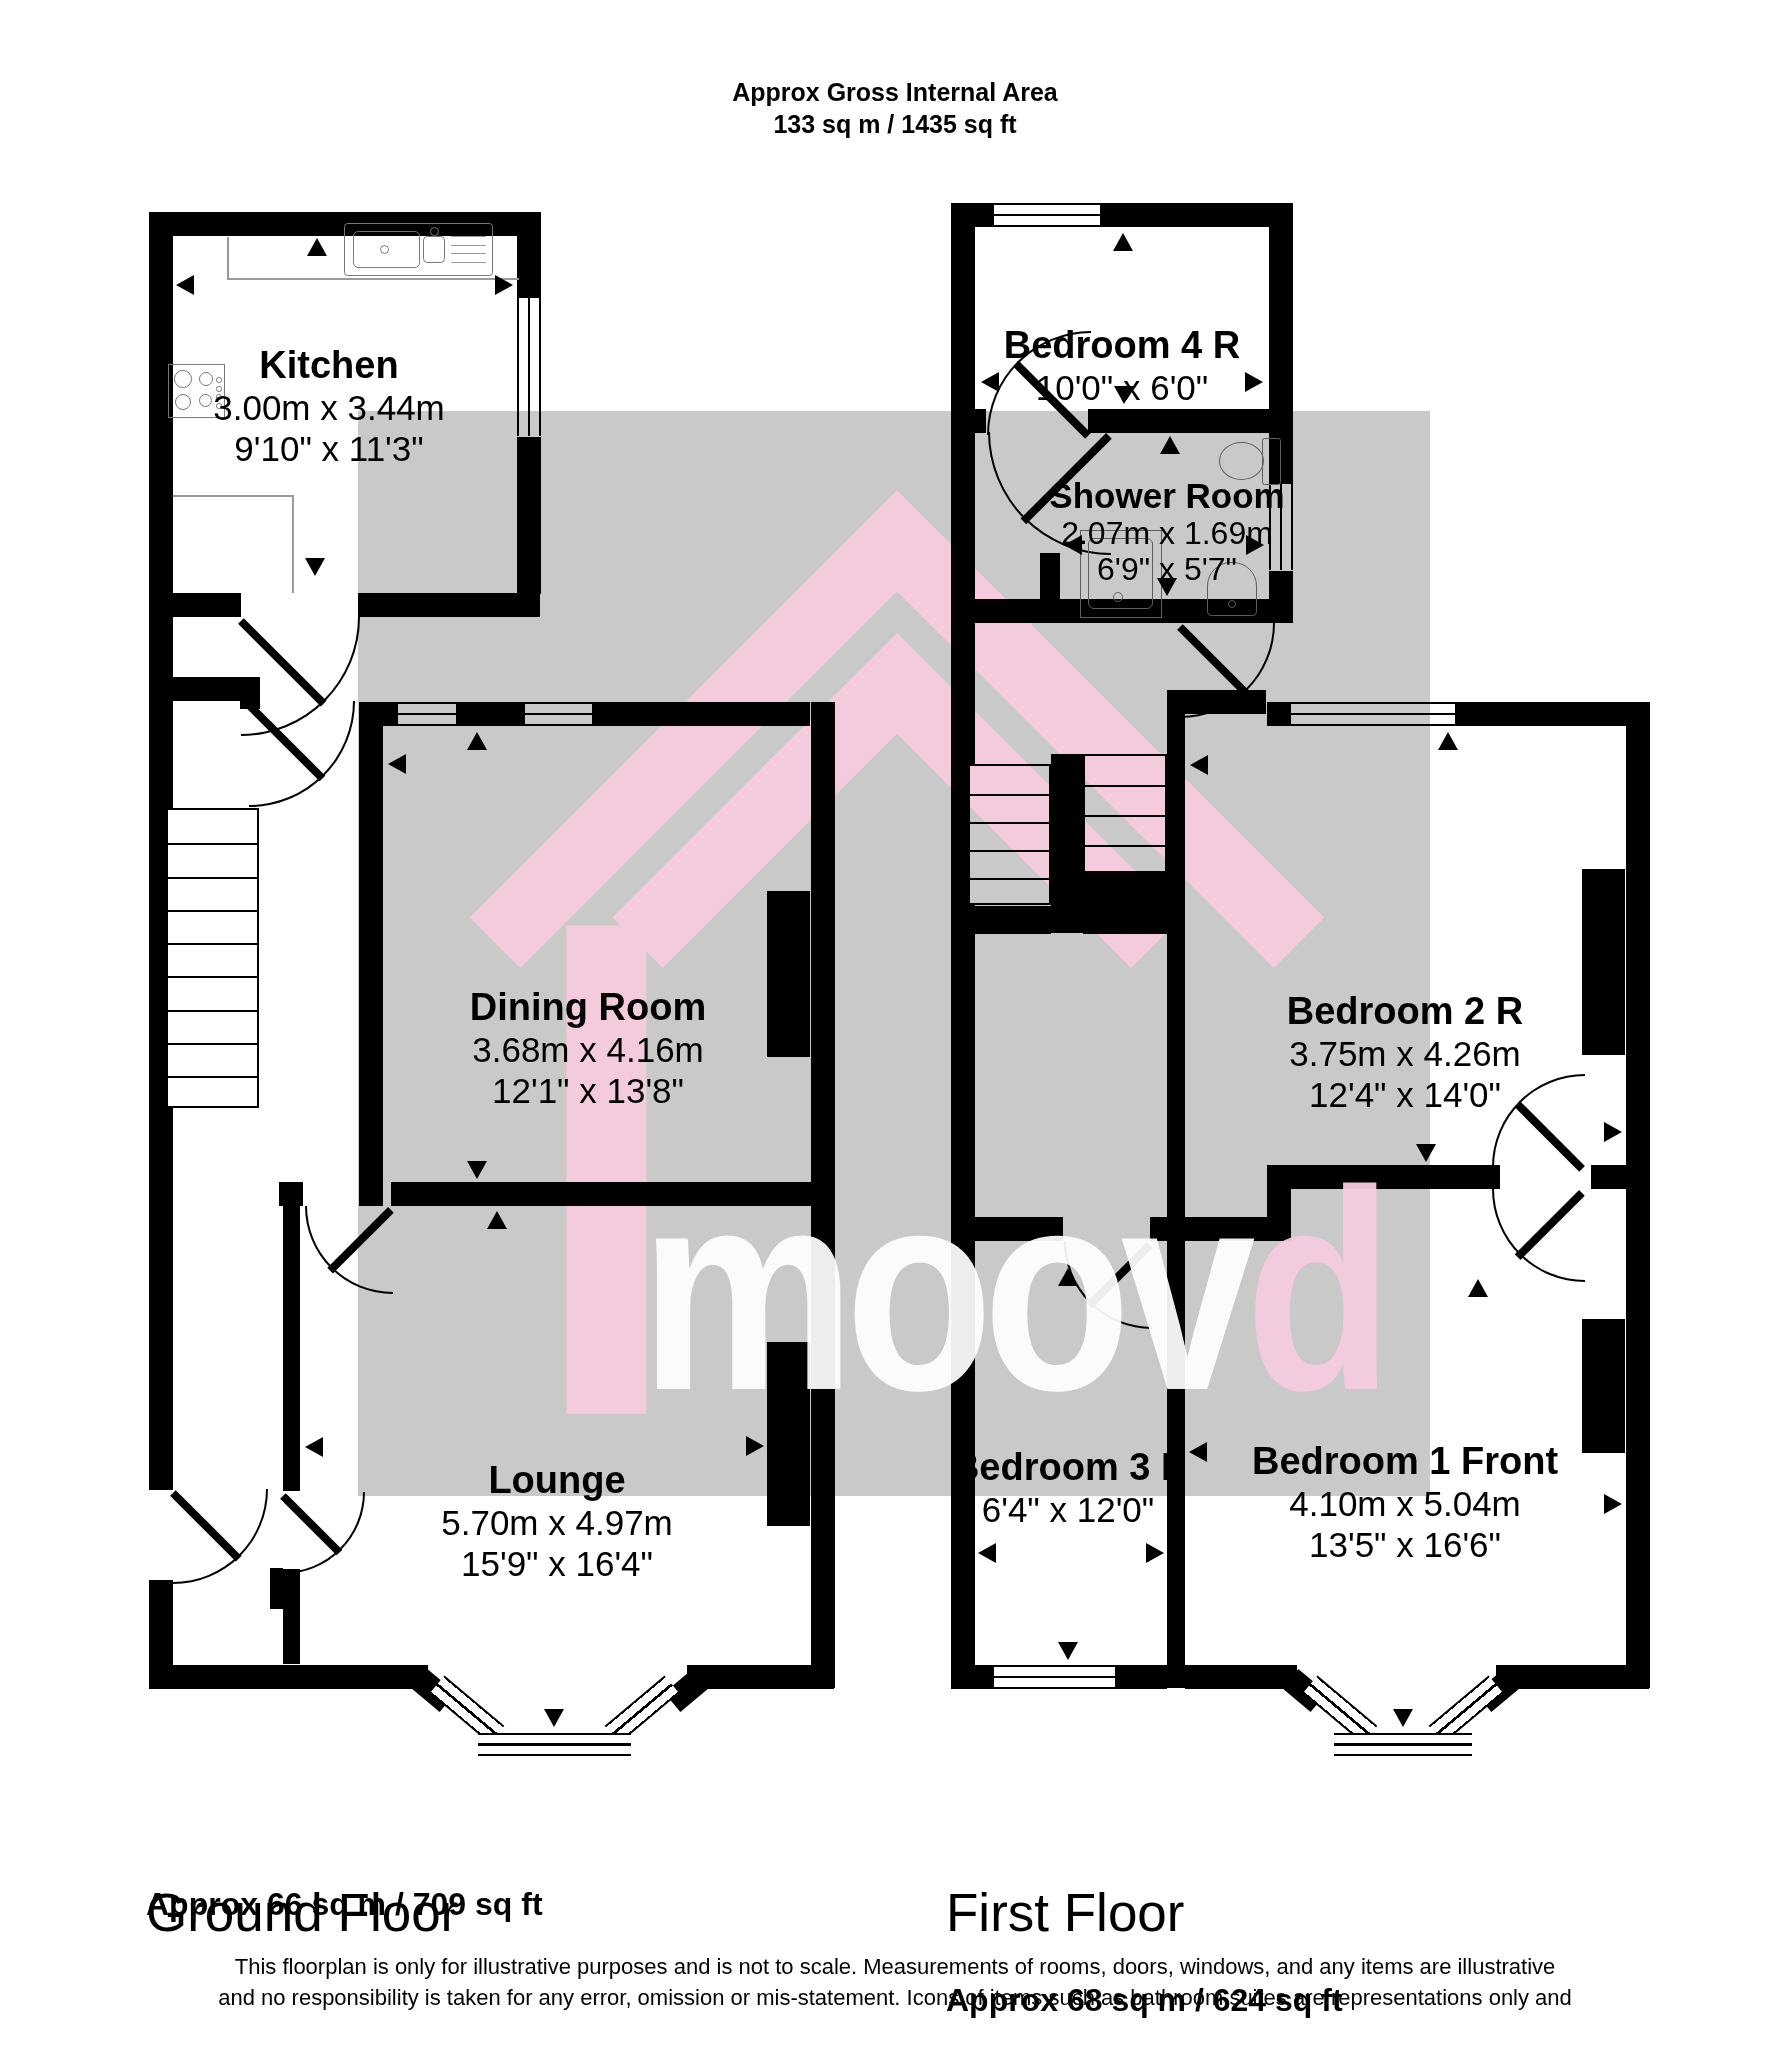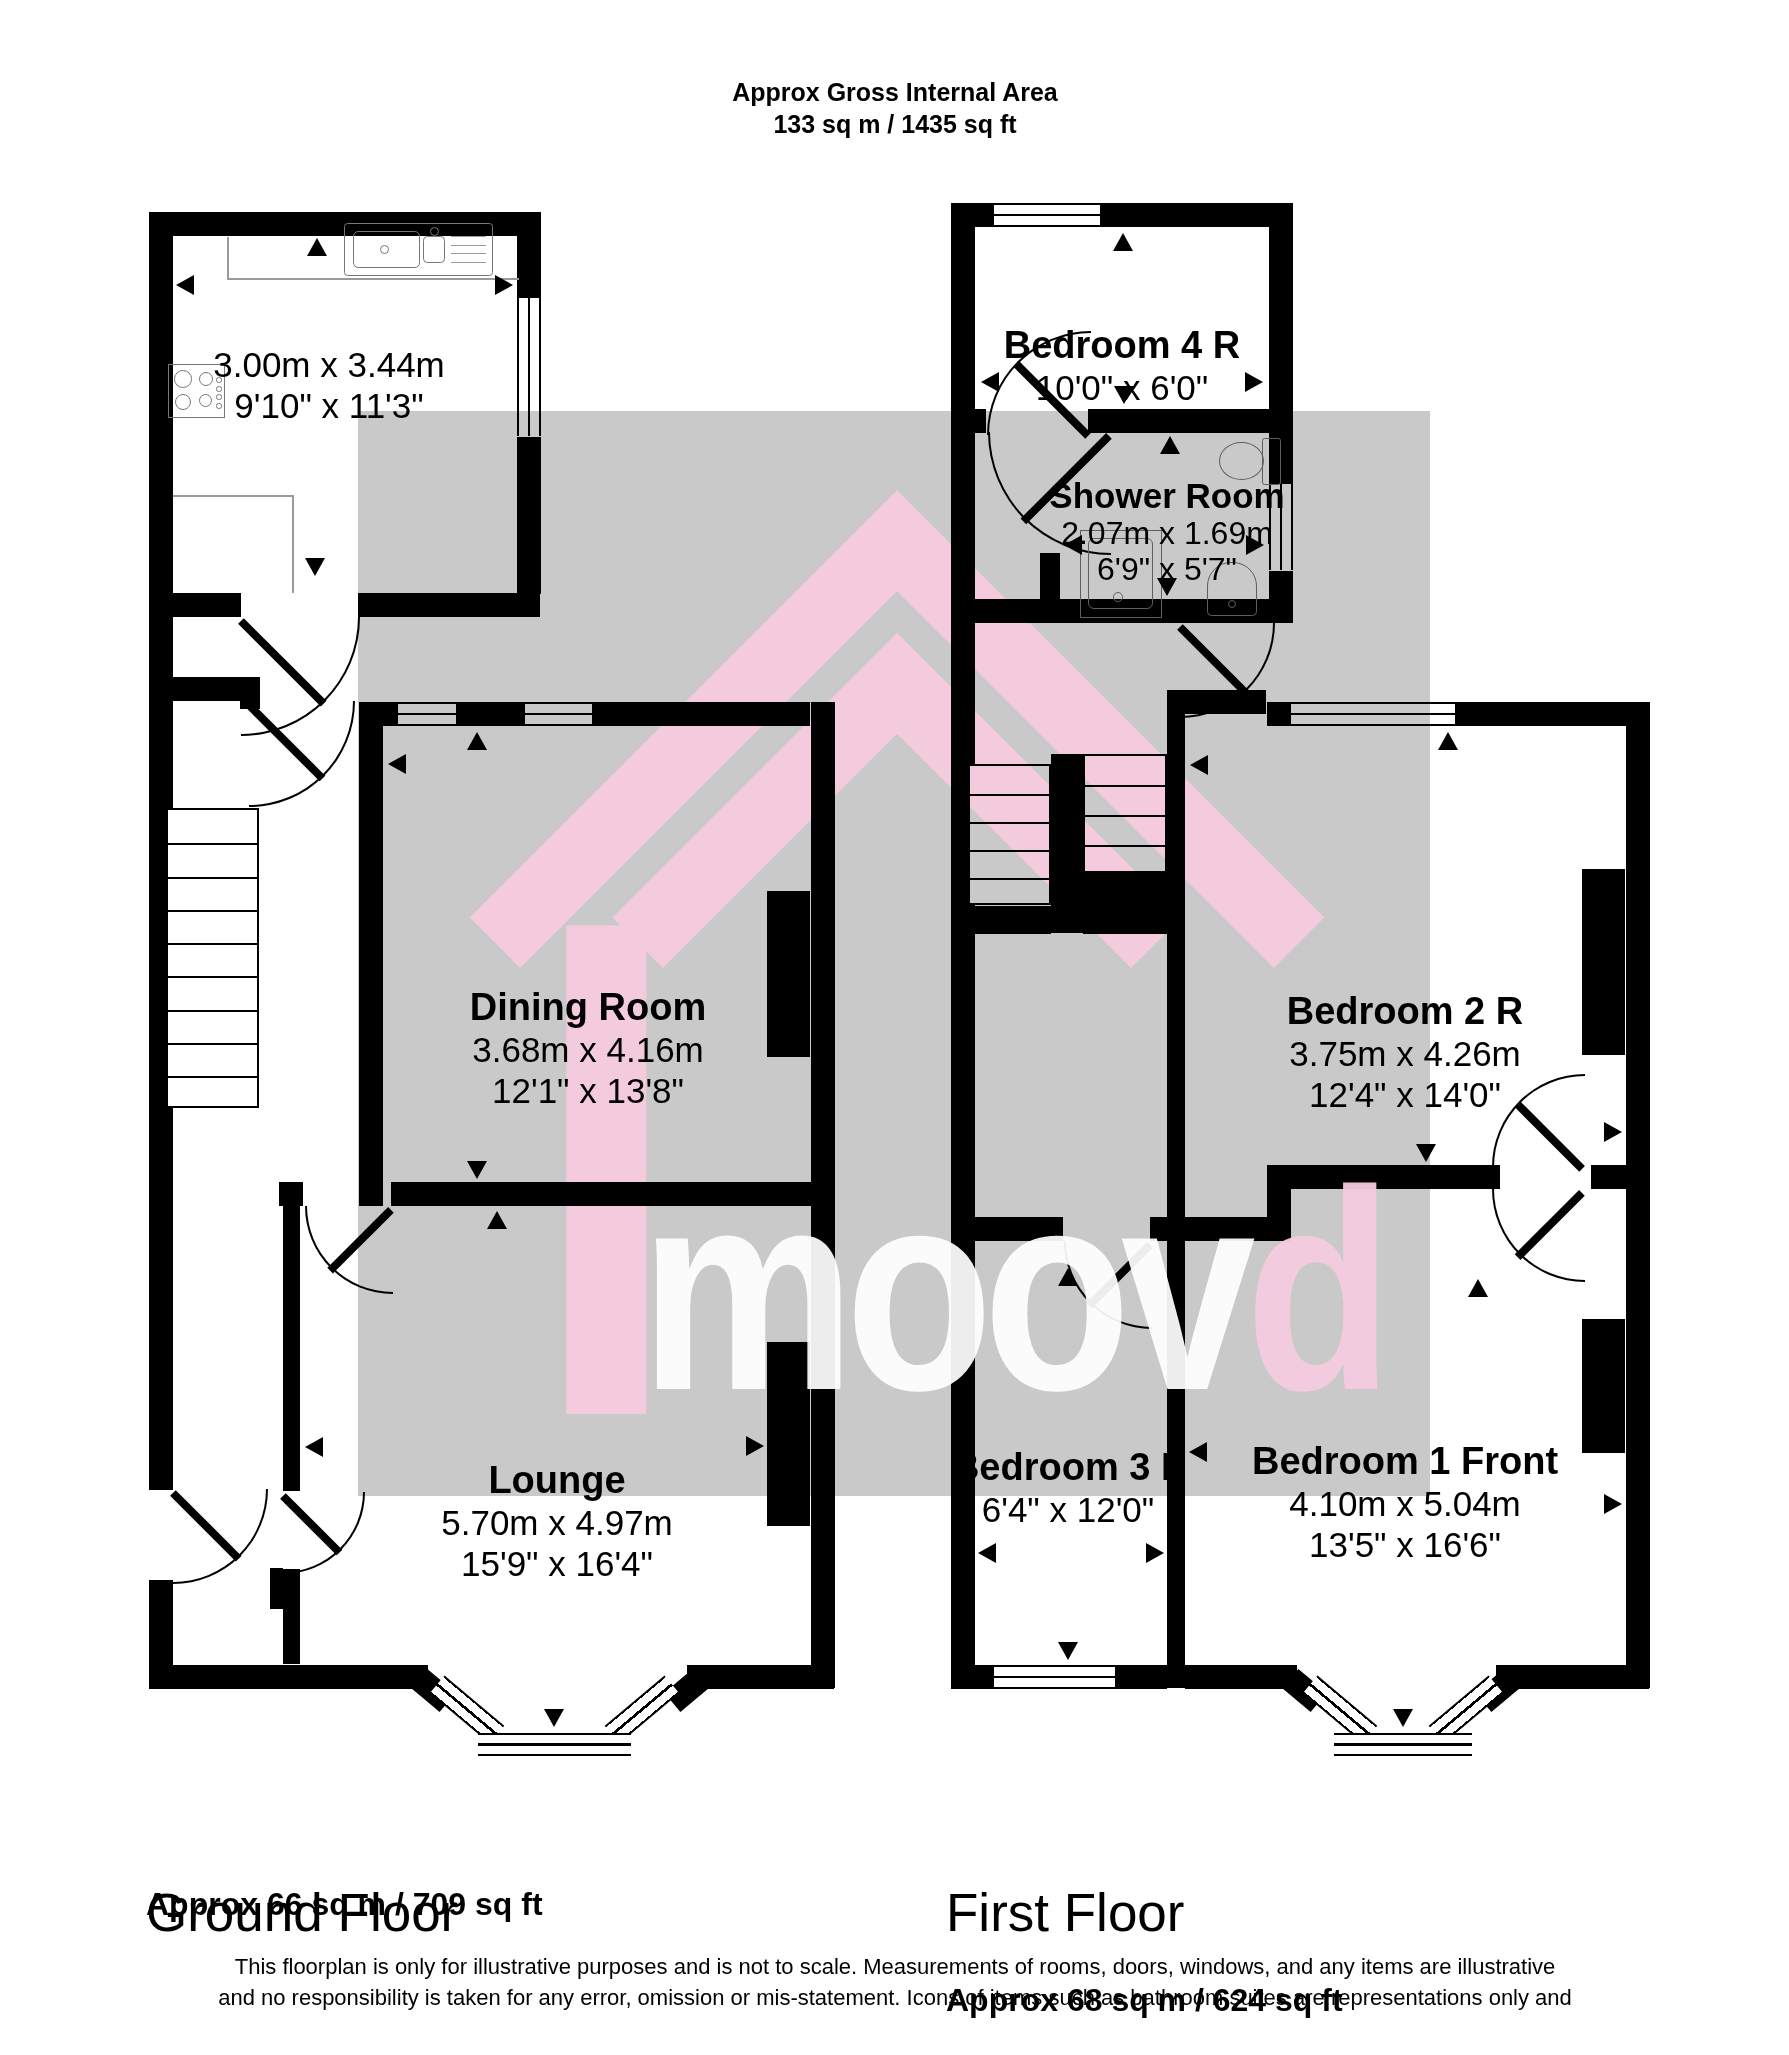--- a/index.html
+++ b/index.html
@@ -138,20 +138,21 @@
     <div class="tri up" style="left:467px;top:732px"></div>
     <div class="tri left" style="left:388px;top:754px"></div>
     <div class="tri right" style="left:789px;top:962px"></div>
     <div class="tri down" style="left:467px;top:1161px"></div>
     <div class="tri up" style="left:487px;top:1211px"></div>
     <div class="tri left" style="left:305px;top:1437px"></div>
     <div class="tri right" style="left:746px;top:1436px"></div>
     <div class="tri down" style="left:544px;top:1709px"></div>
 
     <div class="roomlabel" style="left:329px;top:344px">
+      <div class="rname">Kitchen</div>
       <div class="rdim">3.00m x 3.44m</div>
       <div class="rdim">9'10" x 11'3"</div>
     </div>
     <div class="roomlabel" style="left:588px;top:986px">
       <div class="rname">Dining Room</div>
       <div class="rdim">3.68m x 4.16m</div>
       <div class="rdim">12'1" x 13'8"</div>
     </div>
     <div class="roomlabel" style="left:557px;top:1459px">
       <div class="rname">Lounge</div>

